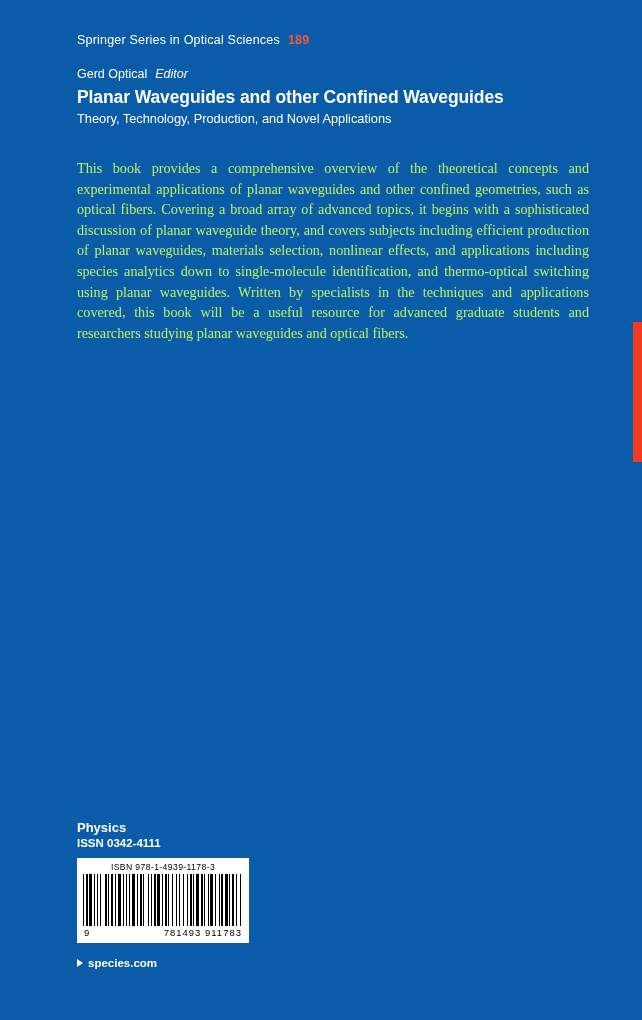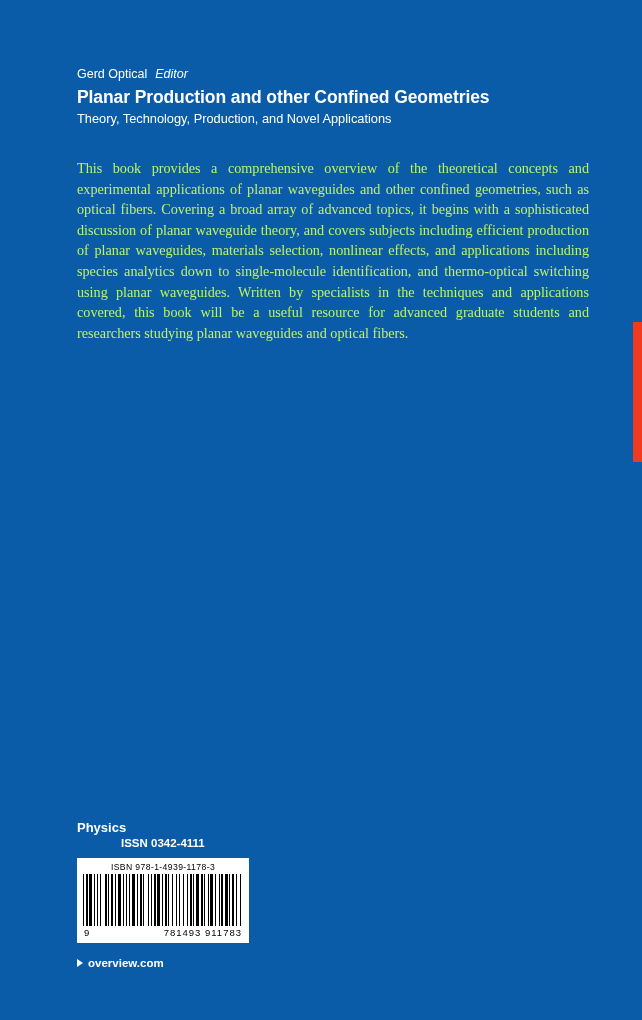--- a/index.html
+++ b/index.html
@@ -94,21 +94,20 @@
     font-size: 13px;
     font-weight: bold;
   }
   .issn {
     position: absolute;
     left: 77px;
     top: 837px;
     color: #ffffff;
     font-size: 11.5px;
     font-weight: bold;
-    margin-left: 44px;
   }
   .barcode-box {
     position: absolute;
     left: 77px;
     top: 858px;
     width: 172px;
     height: 85px;
     background: #ffffff;
     box-sizing: border-box;
     padding: 4px 6px 2px 6px;
@@ -162,26 +161,29 @@
     margin-right: 5px;
   }
 </style>
 </head>
 <body>
 
 <div class="page">
 
   <div class="red-stripe"></div>
 
+  <div class="series-line">
+    <span>Springer Series in Optical Sciences</span><span class="num">189</span>
+  </div>
 
   <div class="editor-line">
     <span>Gerd Optical</span><span class="role">Editor</span>
   </div>
 
-  <div class="title">Planar Production and other Confined Geometries</div>
+  <div class="title">Planar Waveguides and other Confined Waveguides</div>
 
   <div class="subtitle">Theory, Technology, Production, and Novel Applications</div>
 
   <div class="blurb">This book provides a comprehensive overview of the theoretical concepts and experimental applications of planar waveguides and other confined geometries, such as optical fibers. Covering a broad array of advanced topics, it begins with a sophisticated discussion of planar waveguide theory, and covers subjects including efficient production of planar waveguides, materials selection, nonlinear effects, and applications including species analytics down to single-molecule identification, and thermo-optical switching using planar waveguides. Written by specialists in the techniques and applications covered, this book will be a useful resource for advanced graduate students and researchers studying planar waveguides and optical fibers.</div>
 
   <div class="physics">Physics</div>
   <div class="issn">ISSN 0342-4111</div>
 
   <div class="barcode-box">
     <div class="isbn-text">ISBN 978-1-4939-1178-3</div>
@@ -278,16 +280,16 @@
         <span style="display:block;width:1px"></span>
       </div>
     <div class="barcode-digits">
       <span>9</span>
       <span>781493 911783</span>
     </div>
   </div>
 
   <div class="springer-com">
     <span class="tri"></span>
-    <span>overview.com</span>
+    <span>species.com</span>
   </div>
 
 </div>
 
 </body></html>

